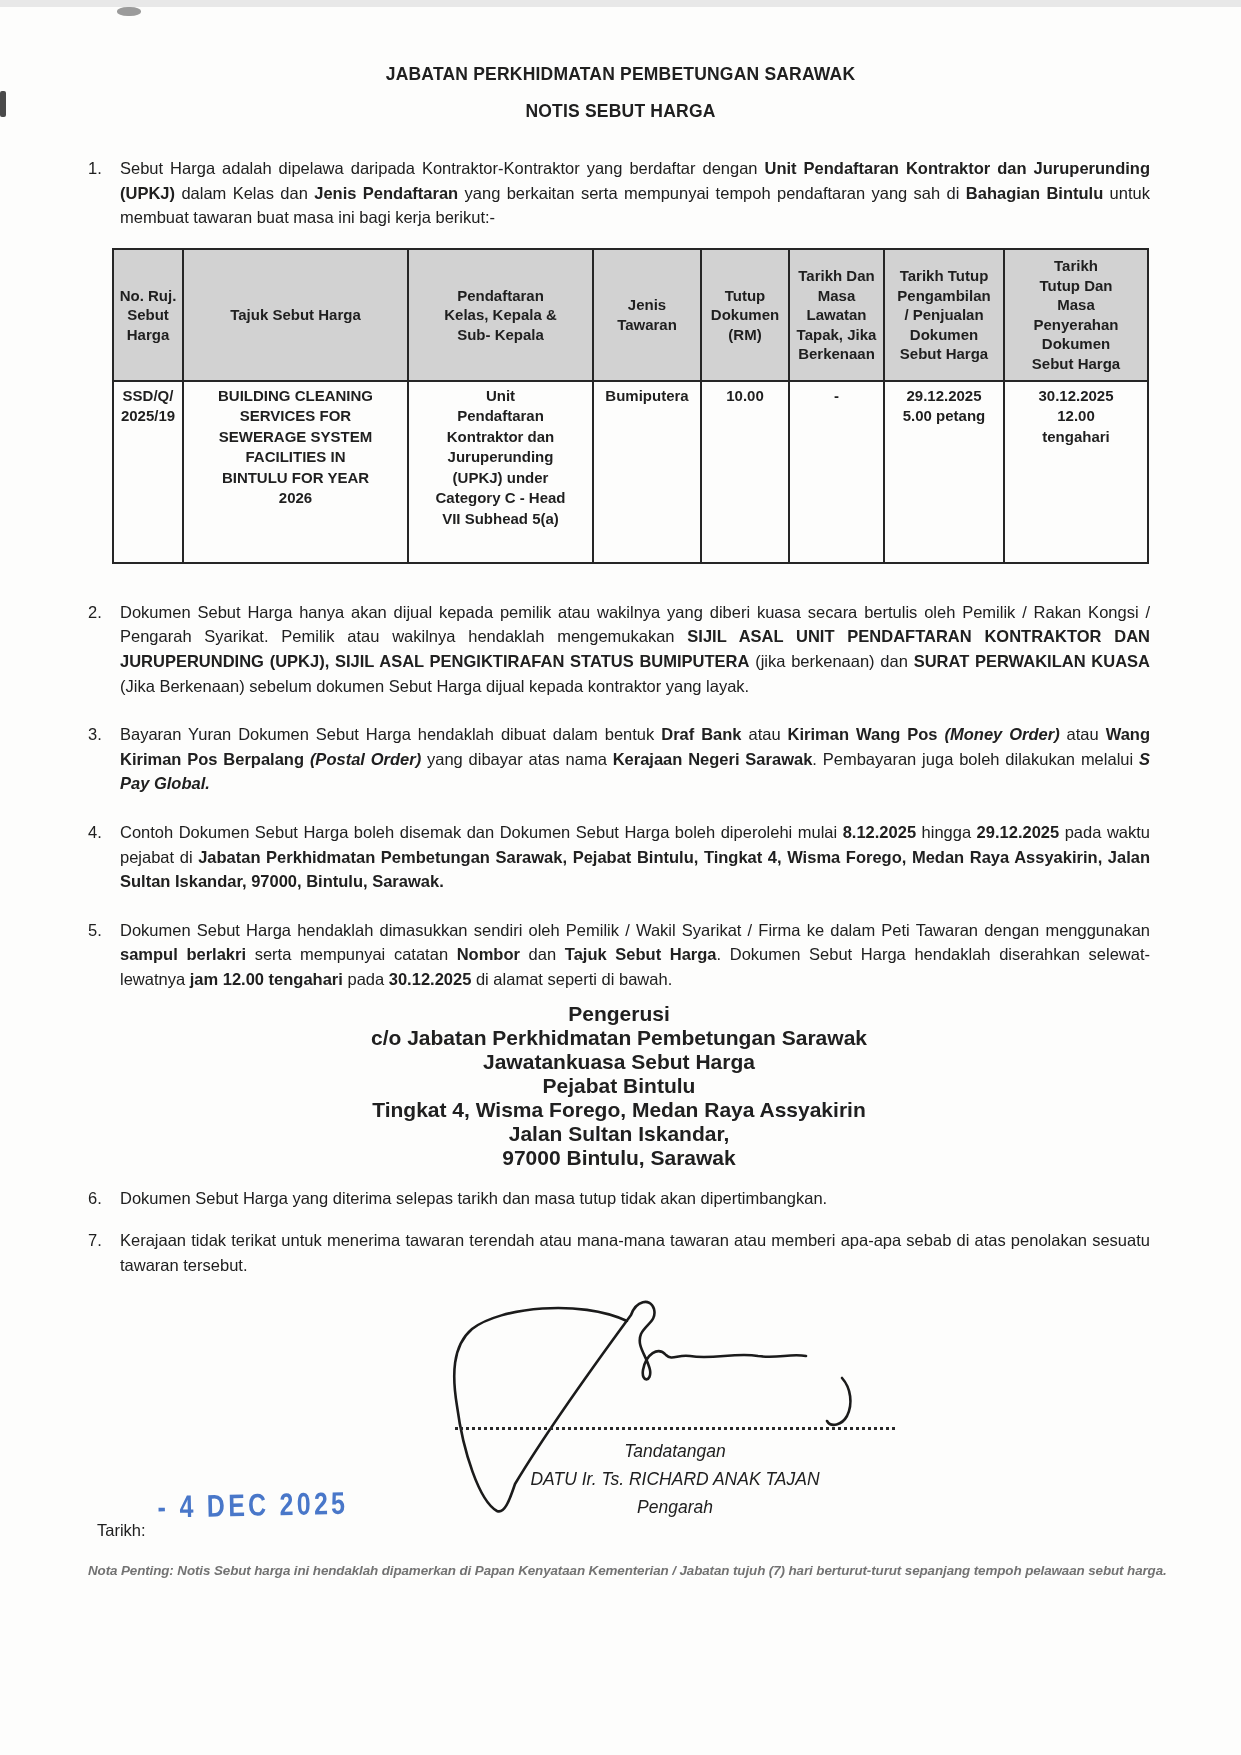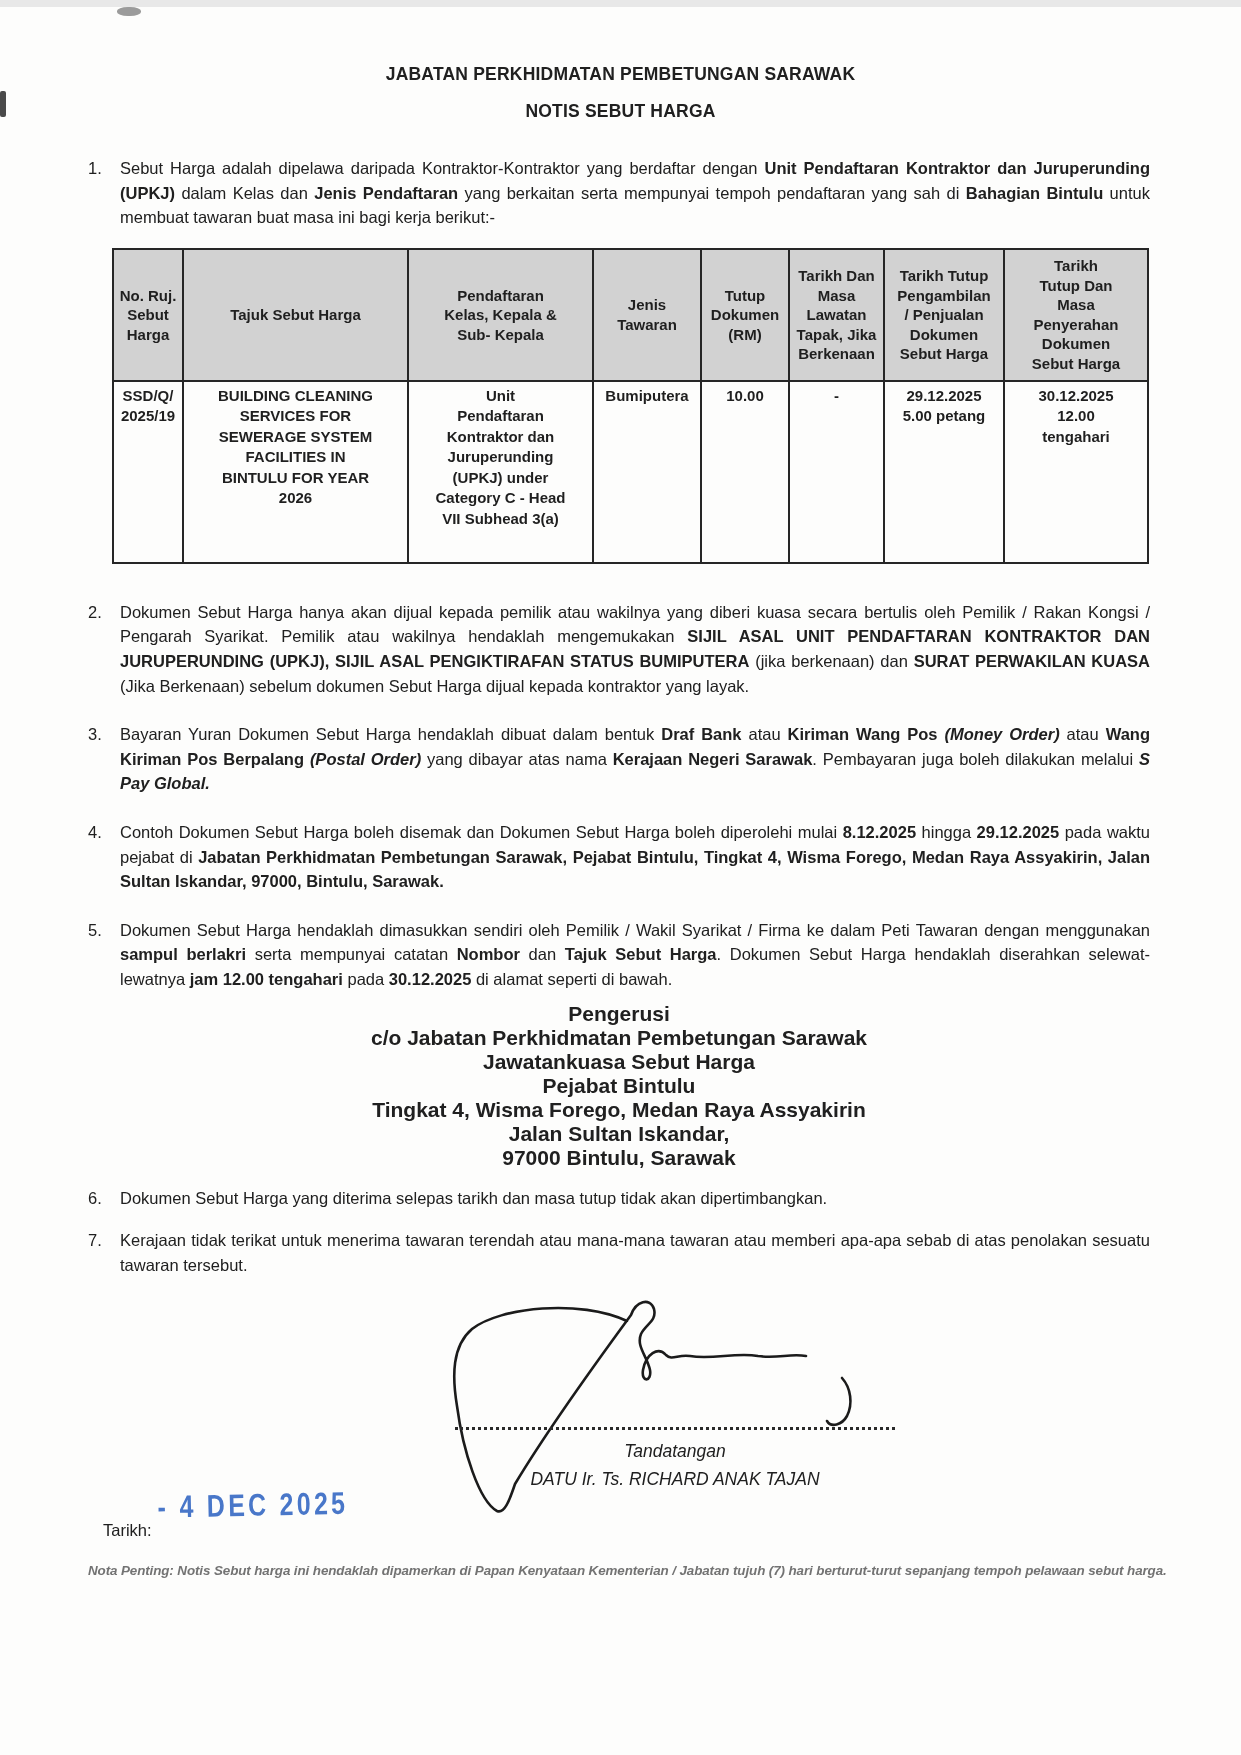--- a/index.html
+++ b/index.html
@@ -68,21 +68,21 @@
   .signature-svg{position:absolute;left:352px;top:15px;}
   .dotline{
     position:absolute;left:367px;top:150px;width:440px;
     border-bottom:3px dotted #2a2a2a;height:0;
   }
   .sig-texts{
     position:absolute;left:287px;top:160px;width:600px;
     text-align:center;font-size:17.5px;line-height:28px;white-space:nowrap;font-style:italic;
   }
   .date-row{position:relative;height:48px;margin-top:-20px;}
-  .date-label{font-size:16.5px;position:absolute;left:15px;top:14px;}
+  .date-label{font-size:16.5px;position:absolute;left:9px;top:14px;}
   .stamp{
     position:absolute;left:70px;top:-16px;
     font-weight:700;font-size:30px;letter-spacing:4px;
     display:inline-block;
     transform:rotate(-1.2deg) scale(.83,1.04);
     transform-origin:left bottom;
     opacity:.92;
     white-space:nowrap;
   }
   .footnote{
@@ -162,21 +162,21 @@
 SEWERAGE SYSTEM
 FACILITIES IN
 BINTULU FOR YEAR
 2026</td>
           <td>Unit
 Pendaftaran
 Kontraktor dan
 Juruperunding
 (UPKJ) under
 Category C - Head
-VII Subhead 3(a)</td>
+VII Subhead 5(a)</td>
           <td>Bumiputera</td>
           <td>10.00</td>
           <td>-</td>
           <td>29.12.2025
 5.00 petang</td>
           <td>30.12.2025
 12.00
 tengahari</td>
         </tr>
       </tbody>
@@ -229,20 +229,21 @@
                  C196,9 210,5 214,17 C217,29 206,32 201,42
                  C196,54 207,64 210,78 C212,90 201,91 203,78
                  C206,62 218,54 226,63 C232,69 238,62 250,64
                  C272,68 296,60 318,64 C338,67 350,61 366,64" stroke="#1b1b1b" stroke-width="2.6" stroke-linecap="round" fill="none"></path>
         <path d="M402,86 C411,96 413,112 407,124 C402,133 391,136 387,129" stroke="#1b1b1b" stroke-width="2.6" stroke-linecap="round" fill="none"></path>
       </svg>
       <div class="dotline"></div>
       <div class="sig-texts">
         <div>Tandatangan</div>
         <div>DATU Ir. Ts. RICHARD ANAK TAJAN</div>
+        <div>Pengarah</div>
       </div>
     </div>
 
     <div class="date-row">
       <span class="stamp" style="color: rgb(58, 108, 197);">- 4 DEC 2025</span>
       <span class="date-label">Tarikh:</span>
     </div>
 
     <div class="footnote"><span class="b i">Nota Penting: </span><span class="b i">Notis Sebut harga ini hendaklah dipamerkan di Papan Kenyataan Kementerian / Jabatan tujuh (7) hari berturut-turut sepanjang tempoh pelawaan sebut harga.</span></div>
 

